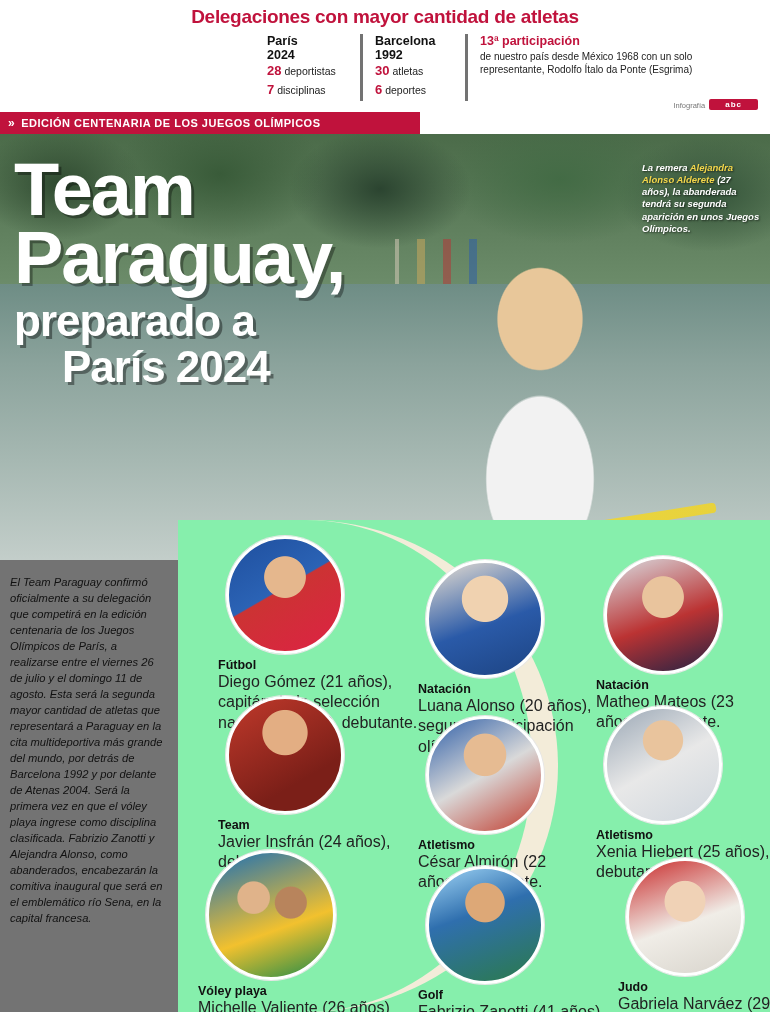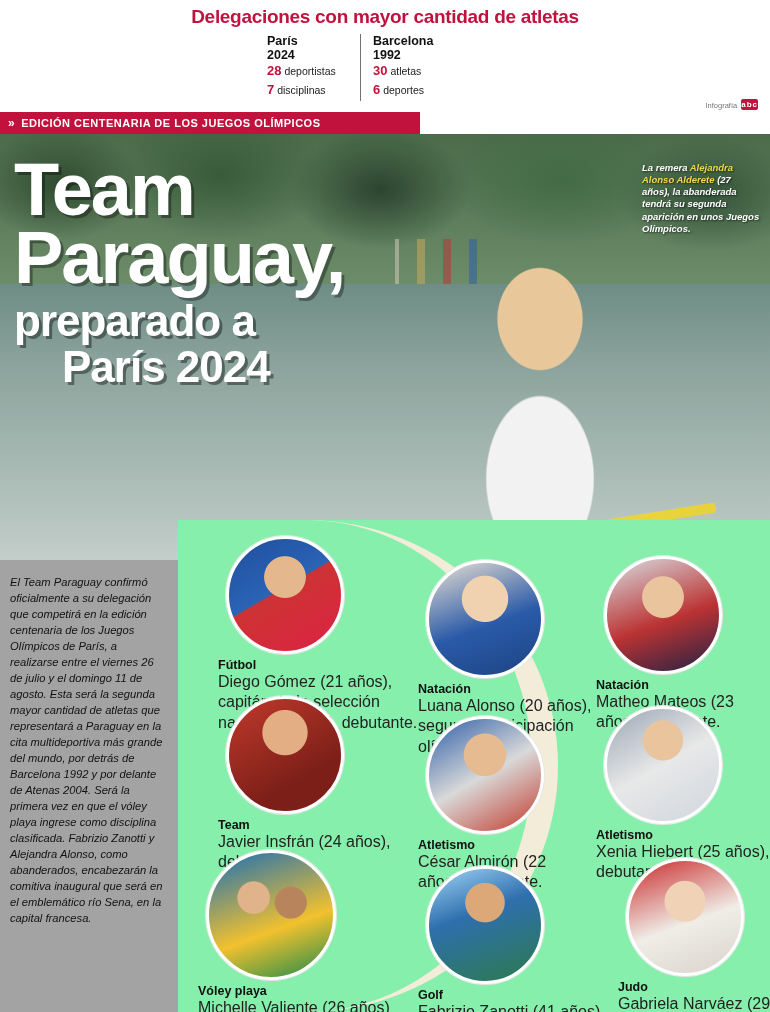--- a/index.html
+++ b/index.html
@@ -27,21 +27,21 @@
     margin-bottom: 6px;
   }
   .stats-row {
     display: flex;
     justify-content: flex-start;
     padding-left: 245px;
     gap: 0;
   }
   .stat-col {
     padding: 0 12px;
-    border-left: 1px solid #737373;
+    border-left: 3px solid #737373;
     min-width: 105px;
   }
   .stat-col:first-child { border-left: none; }
   .stat-city {
     color: #111;
     font-weight: bold;
     font-size: 12.5px;
     line-height: 1.15;
   }
   .stat-line {
@@ -74,21 +74,21 @@
     color: #777;
     display: flex;
     align-items: flex-end;
     gap: 4px;
   }
   .abc-logo {
     background: #c0123c;
     color: #fff;
     font-weight: bold;
     font-size: 8px;
-    padding: 1px 0;
+    padding: 1px 16px;
     border-radius: 2px;
     letter-spacing: 1px;
   }
 
   
   .banner {
     width: 420px; height: 22px;
     background: #c0123c;
     color: #fff;
     font-weight: bold;
@@ -196,21 +196,21 @@
     z-index: 6;
   }
   .caption-box .hl { color: #f2d64b; }
 
   
   .left-panel {
     position: absolute;
     left: 0; top: 560px;
     width: 178px;
     height: 452px;
-    background: #a3a3a3;
+    background: #737373;
     padding: 14px 12px 8px 10px;
     font-size: 11.2px;
     line-height: 1.43;
     font-style: italic;
     color: #111;
     z-index: 10;
   }
 
   
   .grid-area {
@@ -292,20 +292,24 @@
         <span class="stat-num">30</span>
         <span>atletas</span>
       </div>
       <div class="stat-line">
         <span class="stat-num">6</span>
         <span>deportes</span>
       </div>
     </div>
 
 
+    <div class="stat-col wide">
+      <div class="stat-head-red">13ª participación</div>
+      <div class="stat-body">de nuestro país desde México 1968 con un solo representante, Rodolfo Ítalo da Ponte (Esgrima)</div>
+    </div>
   </div>
   <div class="infografia">
     <span>Infografía</span>
     <span class="abc-logo">abc</span>
   </div>
 </div>
 
 <div class="banner">
   <span class="chev">»</span>
   <span>EDICIÓN CENTENARIA DE LOS JUEGOS OLÍMPICOS</span>

